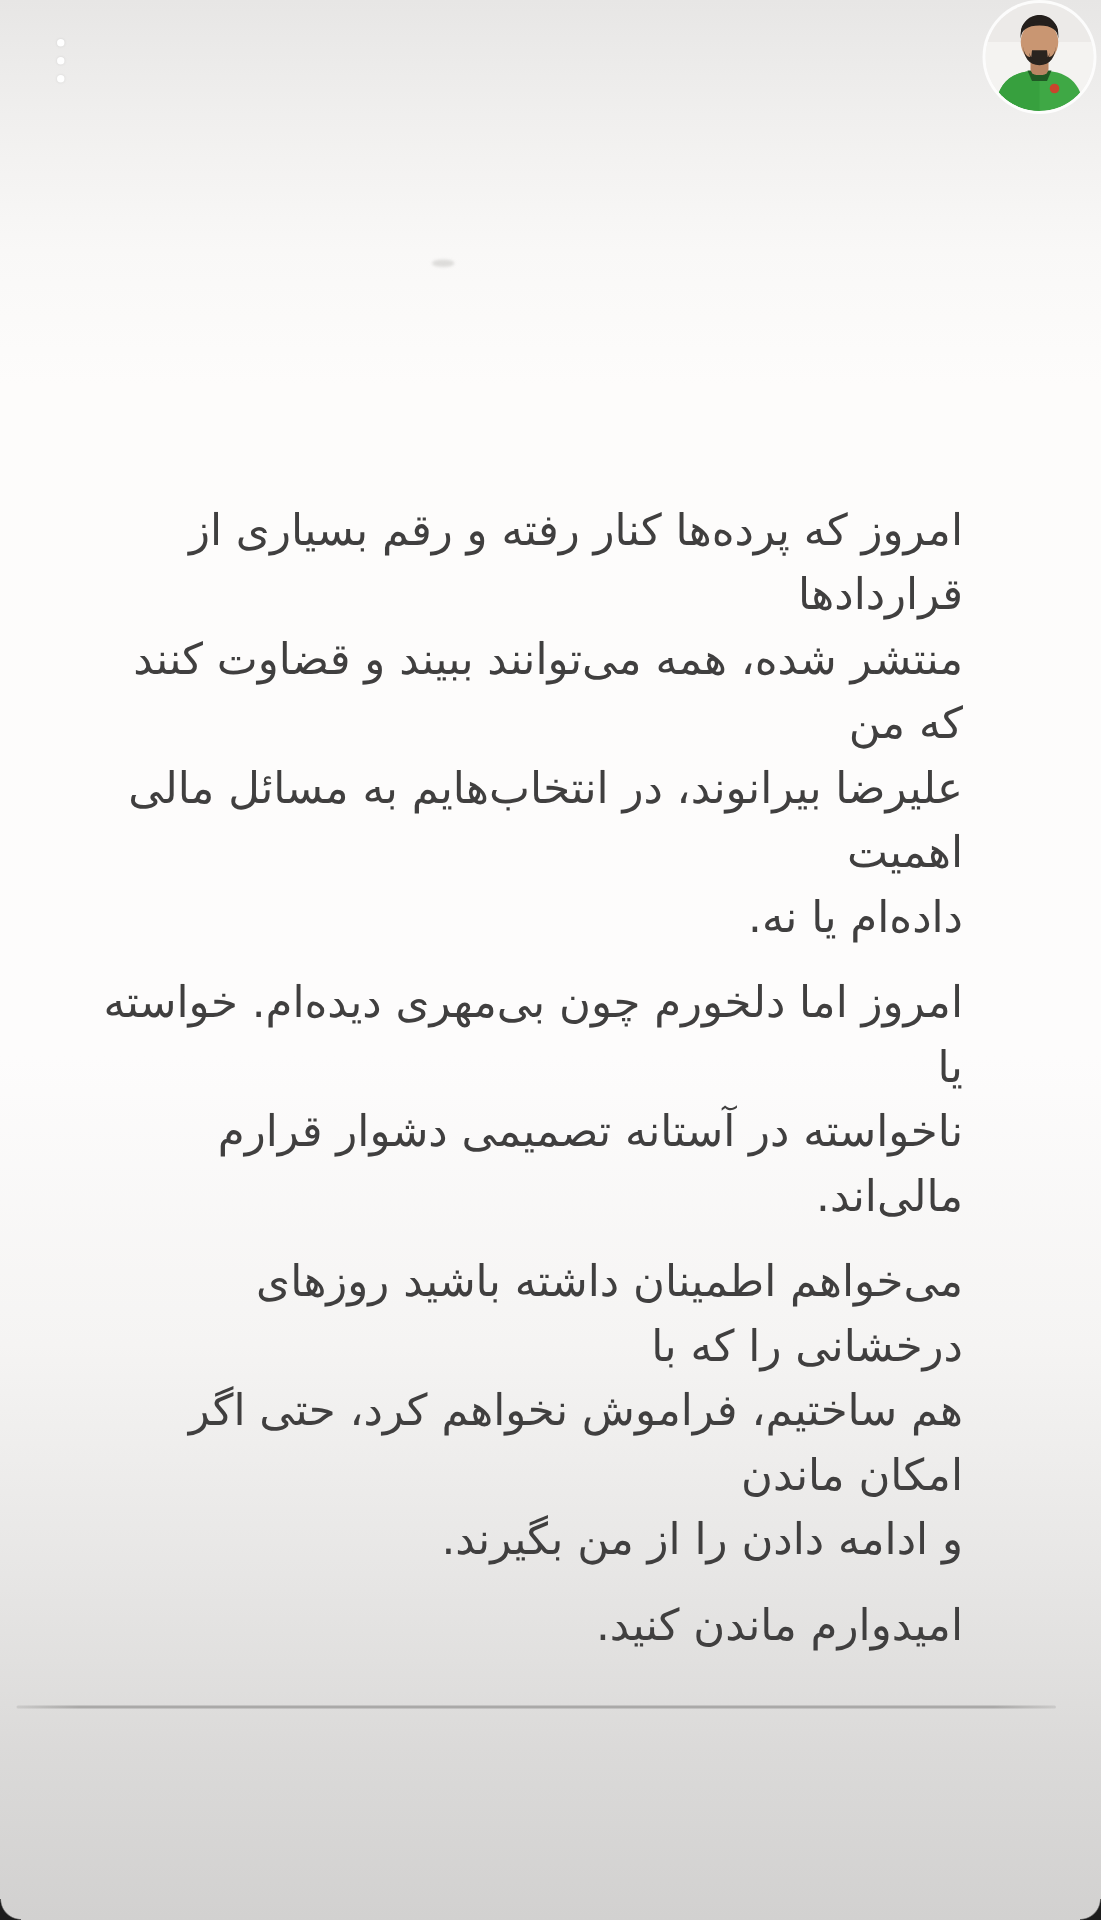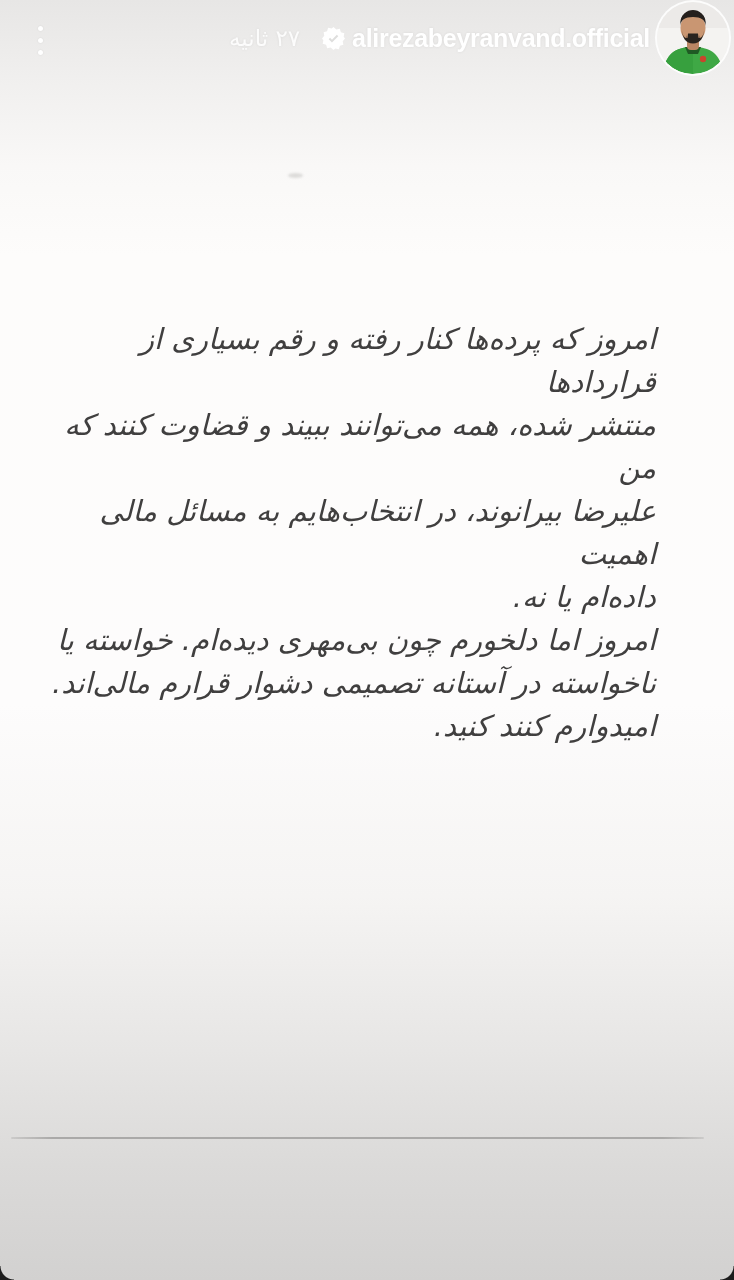--- a/index.html
+++ b/index.html
@@ -81,23 +81,22 @@
     position:absolute;
     top:318px;right:78px;left:38px;
     direction:rtl;
     text-align:right;
     color:#403f3f;
     font-size:29px;
     line-height:43px;
     z-index:2;
   }
   .para{
-    margin:0;
+    margin:14px;
     white-space:pre-line;
-    font-style:italic;
   }
 
   
   .divider{
     position:absolute;
     left:11px;right:30px;top:1137px;height:2px;
     background:linear-gradient(90deg,rgba(168,167,166,0.35),#aaa9a8 6%,#aaa9a8 94%,rgba(168,167,166,0.35));
     border-radius:1px;
   }
 
@@ -112,31 +111,20 @@
 <div class="stage">
 
   <div class="header">
 
     <div class="menu-btn" title="">
       <span class="dot"></span>
       <span class="dot"></span>
       <span class="dot"></span>
     </div>
 
-    <div class="header-center">
-      <span class="time-elapsed">۲۷ ثانیه</span>
-
-      <div class="user-group">
-        <svg class="verified" viewBox="0 0 24 24" aria-hidden="true">
-          <path fill="#ffffff" d="M12 0l2.9 2.5 3.7-.7 1.1 3.6 3.6 1.1-.7 3.7L24 12l-2.4 2.8.7 3.7-3.6 1.1-1.1 3.6-3.7-.7L12 24l-2.9-2.5-3.7.7-1.1-3.6-3.6-1.1.7-3.7L0 12l2.4-2.8-.7-3.7 3.6-1.1 1.1-3.6 3.7.7z"></path>
-          <path fill="#dededd" d="M10.4 16.2l-3.4-3.4 1.5-1.5 1.9 1.9 5.1-5.1 1.5 1.5z"></path>
-        </svg>
-        <span class="username">alirezabeyranvand.official</span>
-      </div>
-    </div>
 
     <div class="avatar">
       <svg viewBox="0 0 72 72">
         <defs>
           <clipPath id="avc">
               <circle cx="36" cy="36" r="36"></circle>
             </clipPath>
         </defs>
         <g clip-path="url(#avc)">
           <rect x="0" y="0" width="72" height="72" fill="#f4f3f1"></rect>
@@ -163,21 +151,24 @@
 
   <div class="smudge"></div>
 
   <div class="story-text">
     <p class="para">امروز که پرده‌ها کنار رفته و رقم بسیاری از قراردادها
 منتشر شده، همه می‌توانند ببیند و قضاوت کنند که من
 علیرضا بیرانوند، در انتخاب‌هایم به مسائل مالی اهمیت
 داده‌ام یا نه.</p>
     <p class="para">امروز اما دلخورم چون بی‌مهری دیده‌ام. خواسته یا
 ناخواسته در آستانه تصمیمی دشوار قرارم مالی‌اند.</p>
-    <p class="para">امیدوارم کنند کنید.</p>
+    <p class="para">می‌خواهم اطمینان داشته باشید روزهای درخشانی را که با
+هم ساختیم، فراموش نخواهم کرد، حتی اگر امکان ماندن
+و ادامه دادن را از من بگیرند.</p>
+    <p class="para">امیدوارم ماندن کنید.</p>
   </div>
 
   <div class="divider"></div>
 
   <div class="corner bl"></div>
   <div class="corner br"></div>
 
 </div>
 
 </body></html>

